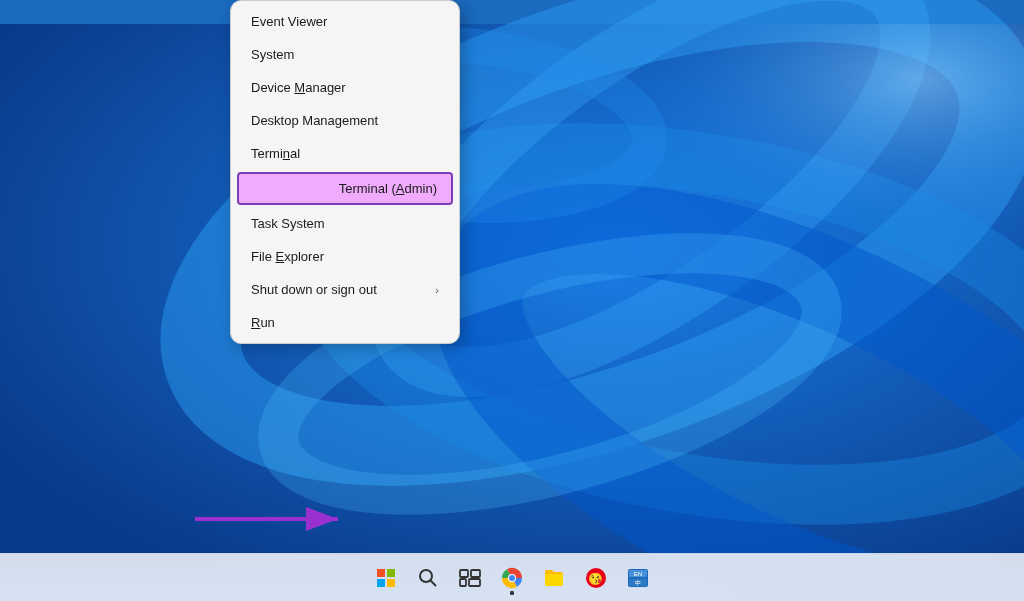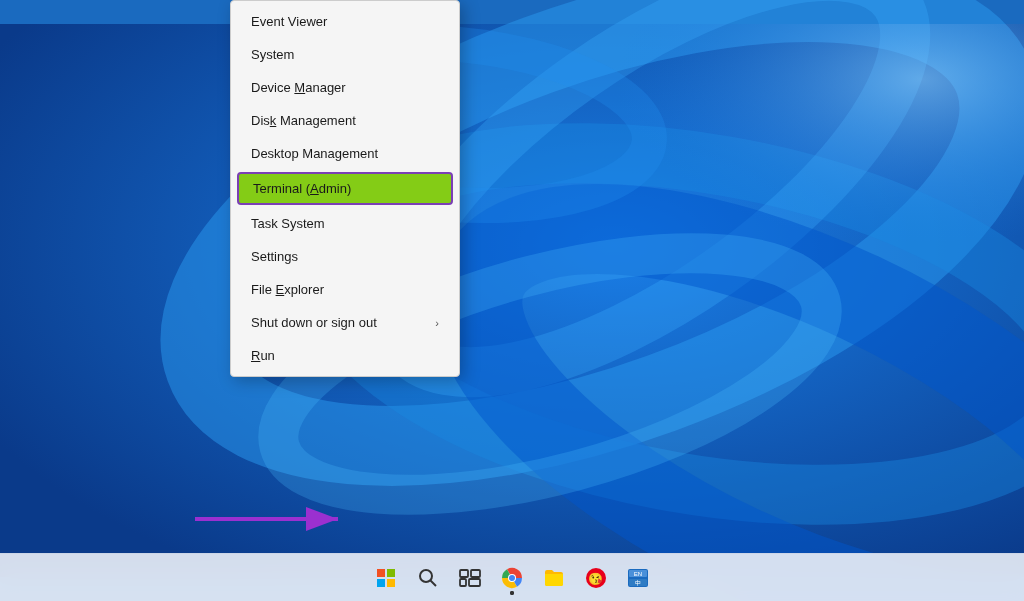--- a/index.html
+++ b/index.html
@@ -79,44 +79,45 @@
     }
 
     
     .context-menu {
       position: absolute;
       top: 0;
       left: 230px;
       width: 230px;
       background: #f5f5f5;
       border: 1px solid #ccc;
-      border-radius: 4px;
+      border-radius: 11px;
       box-shadow: 4px 4px 16px rgba(0,0,0,0.25);
       z-index: 100;
       padding: 4px 0;
       overflow: hidden;
     }
 
     .menu-item {
       padding: 9px 20px;
       font-size: 13px;
       color: #1a1a1a;
       cursor: pointer;
       display: flex;
       align-items: center;
       justify-content: space-between;
       white-space: nowrap;
     }
 
     .menu-item.highlighted {
-      background: #84cc16;
+      background: #f0abfc;
       border: 2px solid #7b3fb5;
       border-radius: 4px;
       margin: 2px 6px;
       padding: 7px 14px;
+      justify-content: flex-end;
     }
 
     .menu-arrow {
       font-size: 11px;
       color: #555;
     }
 
     
     .arrow-pointer {
       position: absolute;
@@ -162,33 +163,30 @@
   <div class="menu-item">
     <span>Event Viewer</span>
   </div>
   <div class="menu-item">
     <span>System</span>
   </div>
   <div class="menu-item">
     <span>Device <span style="text-decoration:underline;">M</span>anager</span>
   </div>
   <div class="menu-item">
-    <span>Dis<span style="text-decoration:underline;">k</span> Management</span>
-  </div>
-  <div class="menu-item">
     <span>Desktop Management</span>
+  </div>
+  <div class="menu-item">
+    <span>Termi<span style="text-decoration:underline;">n</span>al</span>
   </div>
   <div class="menu-item highlighted">
     <span>Terminal (<span style="text-decoration:underline;">A</span>dmin)</span>
   </div>
   <div class="menu-item">
     <span>Task System</span>
-  </div>
-  <div class="menu-item">
-    <span>Settin<span style="text-decoration:underline;">g</span>s</span>
   </div>
   <div class="menu-item">
     <span>File <span style="text-decoration:underline;">E</span>xplorer</span>
   </div>
   <div class="menu-item">
     <span>Shut down or sign out</span>
     <span class="menu-arrow">›</span>
   </div>
   <div class="menu-item">
     <span><span style="text-decoration:underline;">R</span>un</span>

